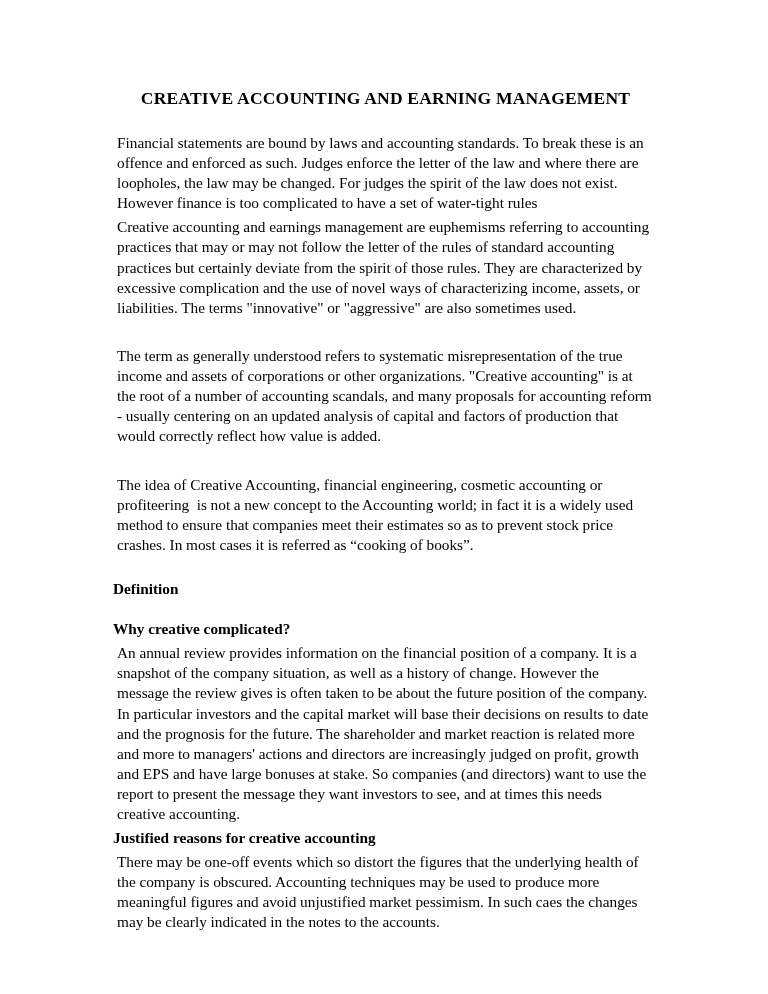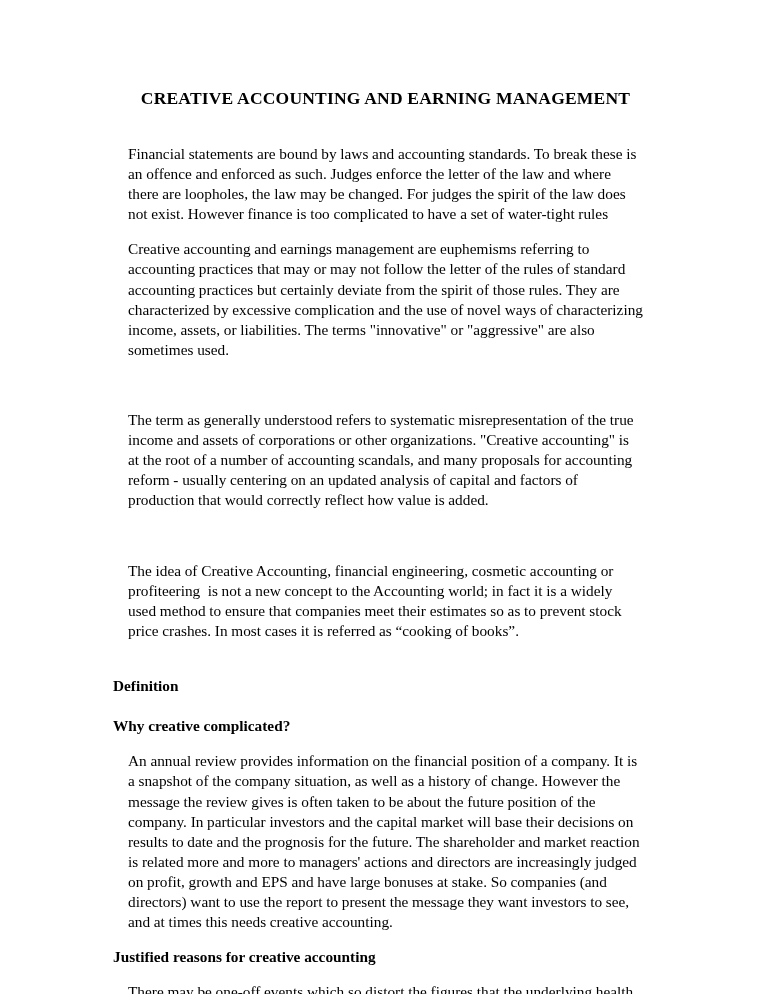--- a/index.html
+++ b/index.html
@@ -50,21 +50,21 @@
     line-height: 20.1px;
     margin: 0;
     padding: 0;
   }
 
   .para {
     font-size: 15.3px;
     font-weight: normal;
     line-height: 20.1px;
     text-align: left;
-    margin: 15px;
+    margin: 4px;
     padding: 0;
     white-space: pre-wrap;
     word-spacing: -0.1px;
   }
 
   .gap {
     height: 20.1px;
   }
 </style>
 </head>

